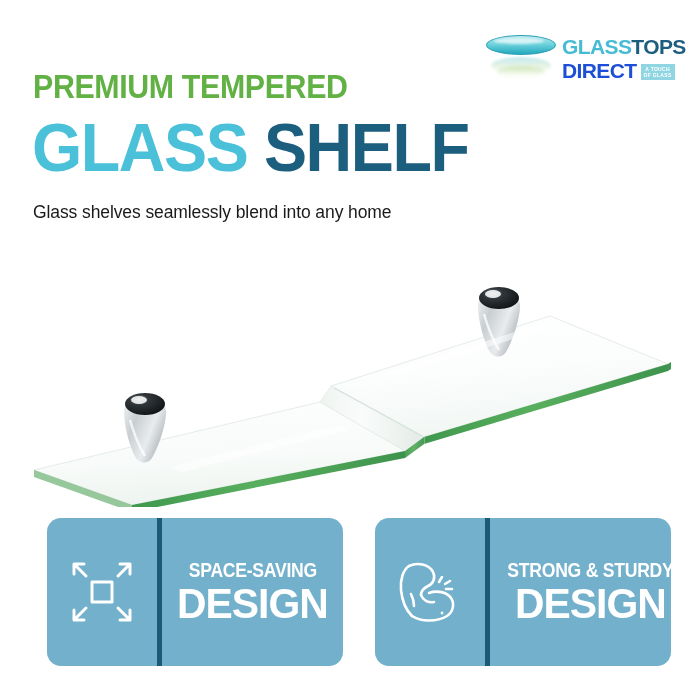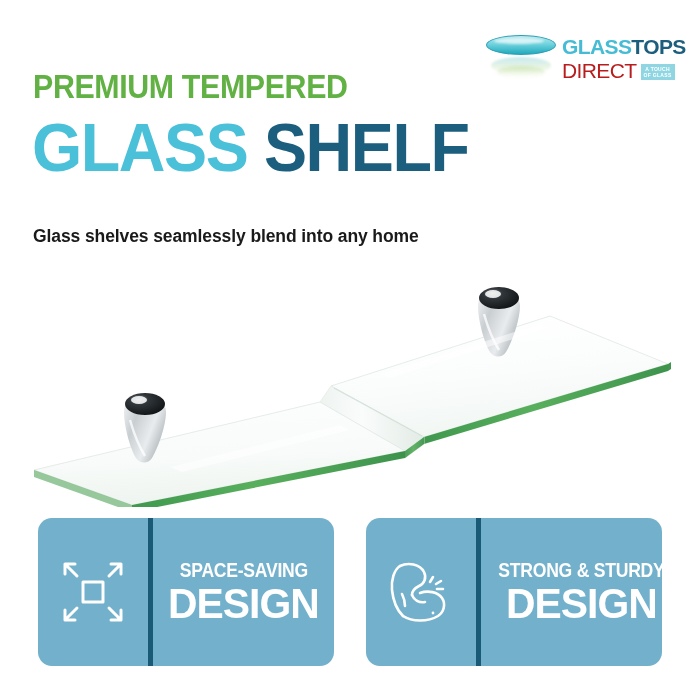--- a/index.html
+++ b/index.html
@@ -91,23 +91,23 @@
   .logo-glass { color: #45BCD4; }
   .logo-tops  { color: #1C5E7E; }
   .logo-line2 {
     display: flex;
     align-items: flex-end;
     margin-top: 3px;
     line-height: 21px;
   }
   .logo-direct {
     font-size: 21px;
-    font-weight: normal;
+    font-weight: bold;
     letter-spacing: -0.6px;
-    color: #b91c1c;
+    color: #1d4ed8;
     white-space: nowrap;
   }
   .logo-tagline {
     margin-left: 4px;
     margin-bottom: 1px;
     background: #8FD6E2;
     color: #ffffff;
     font-size: 5px;
     font-weight: bold;
     line-height: 6px;
@@ -142,44 +142,43 @@
     transform: scaleX(0.95);
     transform-origin: left center;
     white-space: nowrap;
   }
   .hl-glass { color: #4BC0D9; }
   .hl-shelf { color: #1C5E7E; }
 
   .body-copy {
     position: absolute;
     left: 33px;
-    top: 224px;
+    top: 200px;
     width: 450px;
     font-size: 17.5px;
     line-height: 25px;
     color: #1a1a1a;
     letter-spacing: -0.1px;
-    font-weight: bold;
   }
   .body-copy div { white-space: nowrap; }
 
   
   .product {
     position: absolute;
     left: 20px;
     top: 262px;
     width: 660px;
     height: 245px;
   }
   .product svg { display: block; }
 
   
   .cards {
     position: absolute;
-    left: 38px;
+    left: 47px;
     top: 518px;
     width: 624px;
     height: 148px;
     display: flex;
     justify-content: space-between;
   }
   .card {
     width: 296px;
     height: 148px;
     background: #72B0CB;

